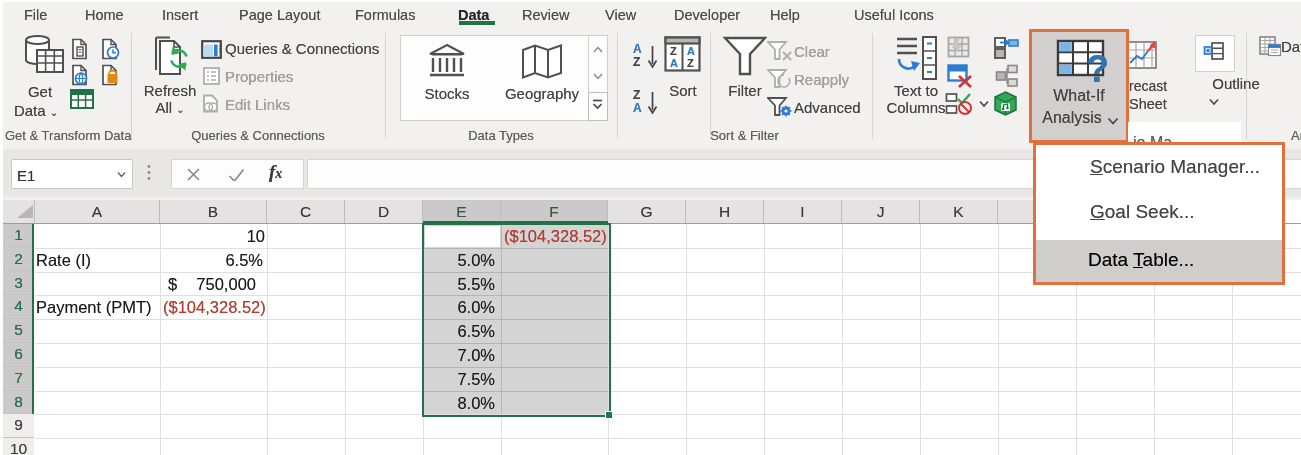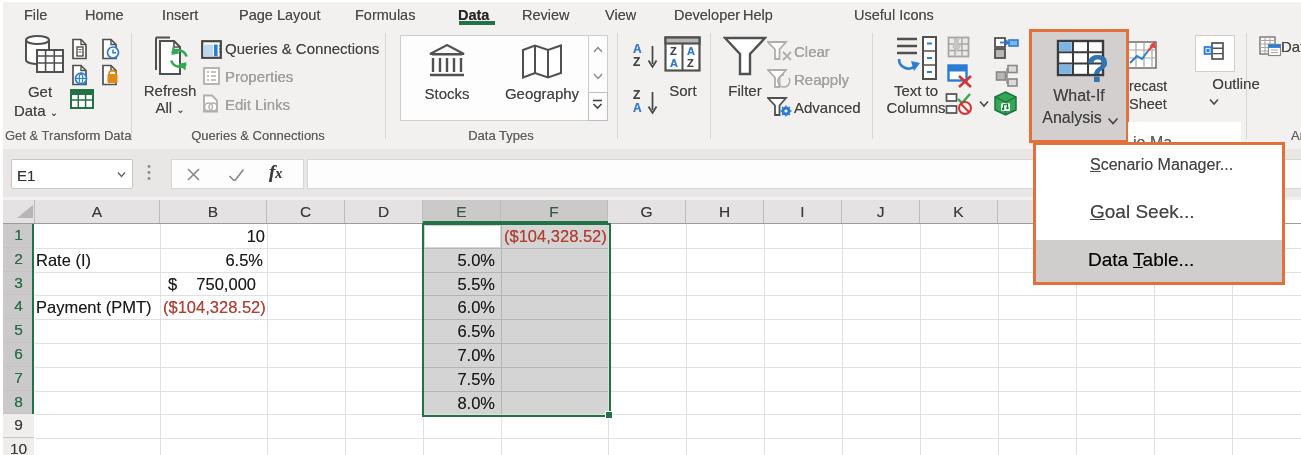--- a/index.html
+++ b/index.html
@@ -22,33 +22,34 @@
 <div id="app">
 <div class="tab" style="left:21px;">File</div>
 <div class="tab" style="left:82px;">Home</div>
 <div class="tab" style="left:159px;">Insert</div>
 <div class="tab" style="left:236px;">Page Layout</div>
 <div class="tab" style="left:352px;">Formulas</div>
 <div class="tab" style="left:455px;color:#262626;font-weight:bold;">Data</div>
 <div class="tab" style="left:519px;">Review</div>
 <div class="tab" style="left:602px;">View</div>
 <div class="tab" style="left:671px;">Developer</div>
-<div class="tab" style="left:740px;">Help</div>
+<div class="tab" style="left:767px;">Help</div>
 <div class="tab" style="left:851px;">Useful Icons</div>
 <div class="abs" style="left:456px;top:19px;width:36px;height:4px;background:#217346;"></div>
 <div id="ribbon">
 <div class="gsep" style="left:128px;"></div>
 <div class="gsep" style="left:382px;"></div>
 <div class="gsep" style="left:614px;"></div>
 <div class="gsep" style="left:707px;"></div>
 <div class="gsep" style="left:869px;"></div>
 <div class="gsep" style="left:1243px;"></div>
 <div class="glabel" style="left:2px;width:126px;">Get &amp; Transform Data</div>
 <div class="glabel" style="left:128px;width:254px;">Queries &amp; Connections</div>
 <div class="glabel" style="left:382px;width:232px;">Data Types</div>
+<div class="glabel" style="left:614px;width:255px;">Sort &amp; Filter</div>
 <div class="glabel" style="left:869px;width:152px;margin-top:45px;">Data Tools</div>
 <div class="glabel" style="left:1288px;width:40px;text-align:left;">An</div>
 <svg class="abs" style="left:20px;top:6px;" width="42" height="44" viewBox="0 0 42 44">
  <path d="M3 6 C3 3.5 9 2 14.5 2 C20 2 26 3.5 26 6 L26 26 C26 28.5 20 30 14.5 30 C9 30 3 28.5 3 26 Z" fill="#fff" stroke="#505050" stroke-width="2"></path>
  <path d="M3 6 C3 8.5 9 10 14.5 10 C20 10 26 8.5 26 6" fill="none" stroke="#505050" stroke-width="2"></path>
  <rect x="14" y="16" width="26" height="22" fill="#fff" stroke="#505050" stroke-width="2"></rect>
  <path d="M14 22 H40 M14 29 H40 M22.6 16 V38 M31.3 16 V38" stroke="#505050" stroke-width="1.6"></path>
 </svg>
 <div class="blabel" style="left:9px;top:55px;width:56px;">Get</div>
 <div class="blabel" style="left:1px;top:74px;width:64px;">Data <span style="font-size:10px;">⌄</span></div>
@@ -381,17 +382,17 @@
 <div class="abs" style="left:426px;top:143.0px;width:66px;height:23px;font-size:16.5px;color:#1a1a1a;text-align:right;line-height:24px;white-space:nowrap;">7.0%</div>
 <div class="abs" style="left:426px;top:166.8px;width:66px;height:23px;font-size:16.5px;color:#1a1a1a;text-align:right;line-height:24px;white-space:nowrap;">7.5%</div>
 <div class="abs" style="left:426px;top:190.6px;width:66px;height:23px;font-size:16.5px;color:#1a1a1a;text-align:right;line-height:24px;white-space:nowrap;">8.0%</div>
 </div>
 <div class="abs" style="left:1026px;top:27px;width:100px;height:114px;border:3px solid #e2703a;box-sizing:border-box;"></div>
 <div class="abs" style="left:1125px;top:120px;width:113px;height:21px;background:#fff;overflow:hidden;">
         <div class="abs" style="left:5px;top:12px;font-size:16px;color:#5a5a5a;">io Ma</div>
       </div>
 <div class="abs" style="left:1030px;top:140px;width:252px;height:143px;background:#fff;border:3px solid #e2703a;box-sizing:border-box;">
 <div class="abs" style="left:0px;top:95px;width:246px;height:42px;background:#d0cecd;"></div>
-<div class="abs" style="left:54px;top:11px;font-size:16px;color:#444;"><span style="text-decoration:underline;">S</span>cenario Manager...</div>
+<div class="abs" style="left:54px;top:11px;font-size:19px;color:#444;"><span style="text-decoration:underline;">S</span>cenario Manager...</div>
 <div class="abs" style="left:54px;top:56px;font-size:19px;color:#444;"><span style="text-decoration:underline;">G</span>oal Seek...</div>
 <div class="abs" style="left:52px;top:104px;font-size:19px;color:#000000;">Data <span style="text-decoration:underline;">T</span>able...</div>
 </div>
 </div>
   </div>
 </body></html>

